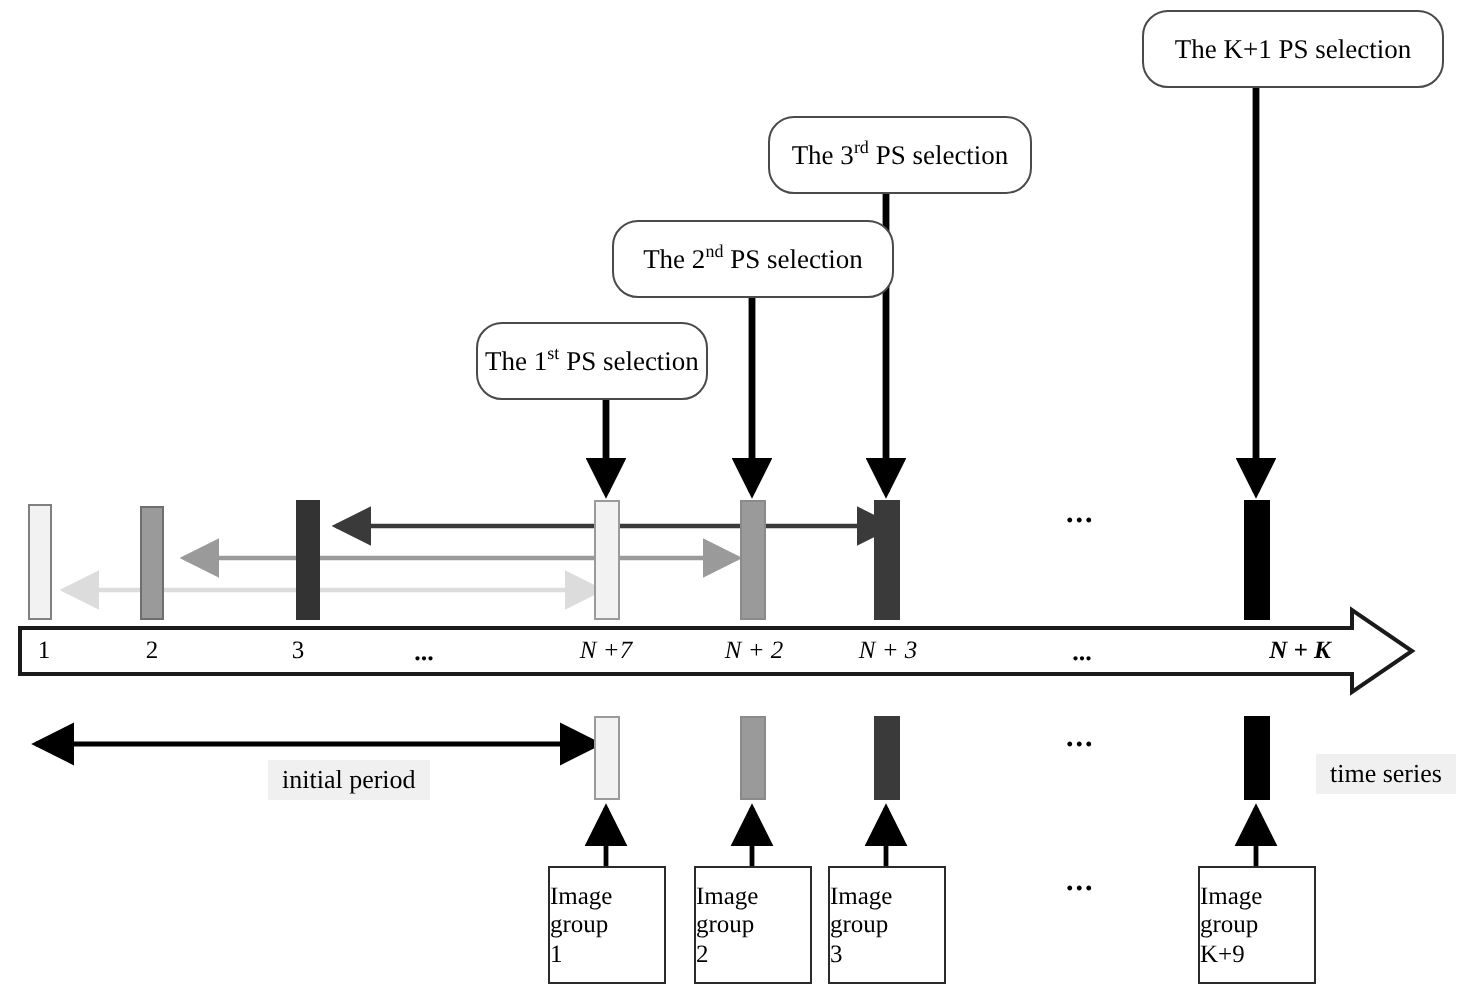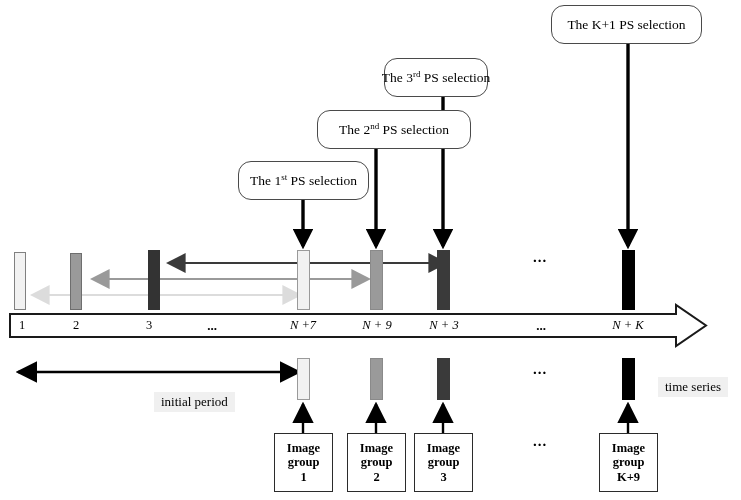--- a/index.html
+++ b/index.html
@@ -73,28 +73,27 @@
     padding: 2px 7px;
     white-space: nowrap;
   }
   .groupbox {
     position: absolute;
     border: 1px solid #2b2b2b;
     background: #ffffff;
     box-sizing: border-box;
     display: flex;
     flex-direction: column;
-    align-items: center;
+    align-items: flex-start;
     justify-content: center;
     font-family: "Liberation Serif", serif;
     font-size: 12.5px;
     line-height: 1.15;
     color: #000;
     white-space: nowrap;
-    font-weight: bold;
   }
   .groupbox span { display: block; }
 </style>
 </head>
 <body>
 
 <svg id="canvas" viewBox="0 0 741 500">
   <defs>
     <marker id="ah-dark" markerWidth="9" markerHeight="9" refX="8" refY="4.5" orient="auto" markerUnits="strokeWidth">
       <path d="M0,0 L9,4.5 L0,9 Z" fill="#3a3a3a"></path>
@@ -147,33 +146,33 @@
   </g>
 
   <g>
     <line x1="303" y1="433" x2="303" y2="404" stroke="#000" stroke-width="2.4" marker-end="url(#ah-black)"></line>
     <line x1="376" y1="433" x2="376" y2="404" stroke="#000" stroke-width="2.4" marker-end="url(#ah-black)"></line>
     <line x1="443" y1="433" x2="443" y2="404" stroke="#000" stroke-width="2.4" marker-end="url(#ah-black)"></line>
     <line x1="628" y1="433" x2="628" y2="404" stroke="#000" stroke-width="2.4" marker-end="url(#ah-black)"></line>
   </g>
 </svg>
 
-<div class="callout" style="left:238px; top:161px; width:131px; height:39px;">
+<div class="callout" style="left:238px; top:161px; width:116px; height:39px;">
   <span><span>The 1</span><sup>st</sup><span> PS selection</span></span>
 </div>
 
-<div class="callout" style="left:317px; top:110px; width:154px; height:39px;">
+<div class="callout" style="left:306px; top:110px; width:141px; height:39px;">
   <span><span>The 2</span><sup>nd</sup><span> PS selection</span></span>
 </div>
 
-<div class="callout" style="left:384px; top:58px; width:104px; height:39px;">
+<div class="callout" style="left:384px; top:58px; width:132px; height:39px;">
   <span><span>The 3</span><sup>rd</sup><span> PS selection</span></span>
 </div>
 
-<div class="callout" style="left:551px; top:5px; width:151px; height:39px;">
+<div class="callout" style="left:571px; top:5px; width:151px; height:39px;">
   <span><span>The K+1 PS selection</span><sup></sup><span></span></span>
 </div>
 
 <div class="vbar" style="left:14px; top:252px; width:12px; height:58px; background:#f2f2f2; border:1px solid #808080;"></div>
 <div class="vbar" style="left:70px; top:253px; width:12px; height:57px; background:#9a9a9a; border:1px solid #6e6e6e;"></div>
 <div class="vbar" style="left:148px; top:250px; width:12px; height:60px; background:#333333; border:1px solid #333333;"></div>
 <div class="vbar" style="left:297px; top:250px; width:13px; height:60px; background:#f2f2f2; border:1px solid #9a9a9a;"></div>
 <div class="vbar" style="left:370px; top:250px; width:13px; height:60px; background:#9a9a9a; border:1px solid #8a8a8a;"></div>
 <div class="vbar" style="left:437px; top:250px; width:13px; height:60px; background:#3a3a3a; border:1px solid #3a3a3a;"></div>
 <div class="vbar" style="left:622px; top:250px; width:13px; height:60px; background:#000000; border:1px solid #000000;"></div>
@@ -181,30 +180,30 @@
 <div class="vbar" style="left:297px; top:358px; width:13px; height:42px; background:#f2f2f2; border:1px solid #9a9a9a;"></div>
 <div class="vbar" style="left:370px; top:358px; width:13px; height:42px; background:#9a9a9a; border:1px solid #8a8a8a;"></div>
 <div class="vbar" style="left:437px; top:358px; width:13px; height:42px; background:#3a3a3a; border:1px solid #3a3a3a;"></div>
 <div class="vbar" style="left:622px; top:358px; width:13px; height:42px; background:#000000; border:1px solid #000000;"></div>
 
 <div class="tl-label plain" style="left:12px; top:318px; width:20px;">1</div>
 <div class="tl-label plain" style="left:66px; top:318px; width:20px;">2</div>
 <div class="tl-label plain" style="left:139px; top:318px; width:20px;">3</div>
 <div class="tl-label plain" style="left:200px; top:318px; width:24px; font-weight:bold; font-size:13px;">...</div>
 <div class="tl-label" style="left:281px; top:318px; width:44px;">N +7</div>
-<div class="tl-label" style="left:355px; top:318px; width:44px;">N + 9</div>
+<div class="tl-label" style="left:355px; top:318px; width:44px;">N + 2</div>
 <div class="tl-label" style="left:422px; top:318px; width:44px;">N + 3</div>
 <div class="tl-label plain" style="left:529px; top:318px; width:24px; font-weight:bold; font-size:13px;">...</div>
-<div class="tl-label" style="left:606px; top:318px; width:44px;">N + K</div>
+<div class="tl-label" style="left:628px; top:318px; width:44px;font-weight:bold;">N + K</div>
 
 <div class="dots" style="left:533px; top:249px;">...</div>
 <div class="dots" style="left:533px; top:361px;">...</div>
 <div class="dots" style="left:533px; top:433px;">...</div>
 
-<div class="hl-label" style="left:134px; top:392px;margin-left:20px;">initial period</div>
+<div class="hl-label" style="left:134px; top:380px;">initial period</div>
 <div class="hl-label" style="left:658px; top:377px;">time series</div>
 
 <div class="groupbox" style="left:274px; top:433px; width:59px; height:59px;">
   <span>Image</span>
   <span>group</span>
   <span>1</span>
 </div>
 <div class="groupbox" style="left:347px; top:433px; width:59px; height:59px;">
   <span>Image</span>
   <span>group</span>

